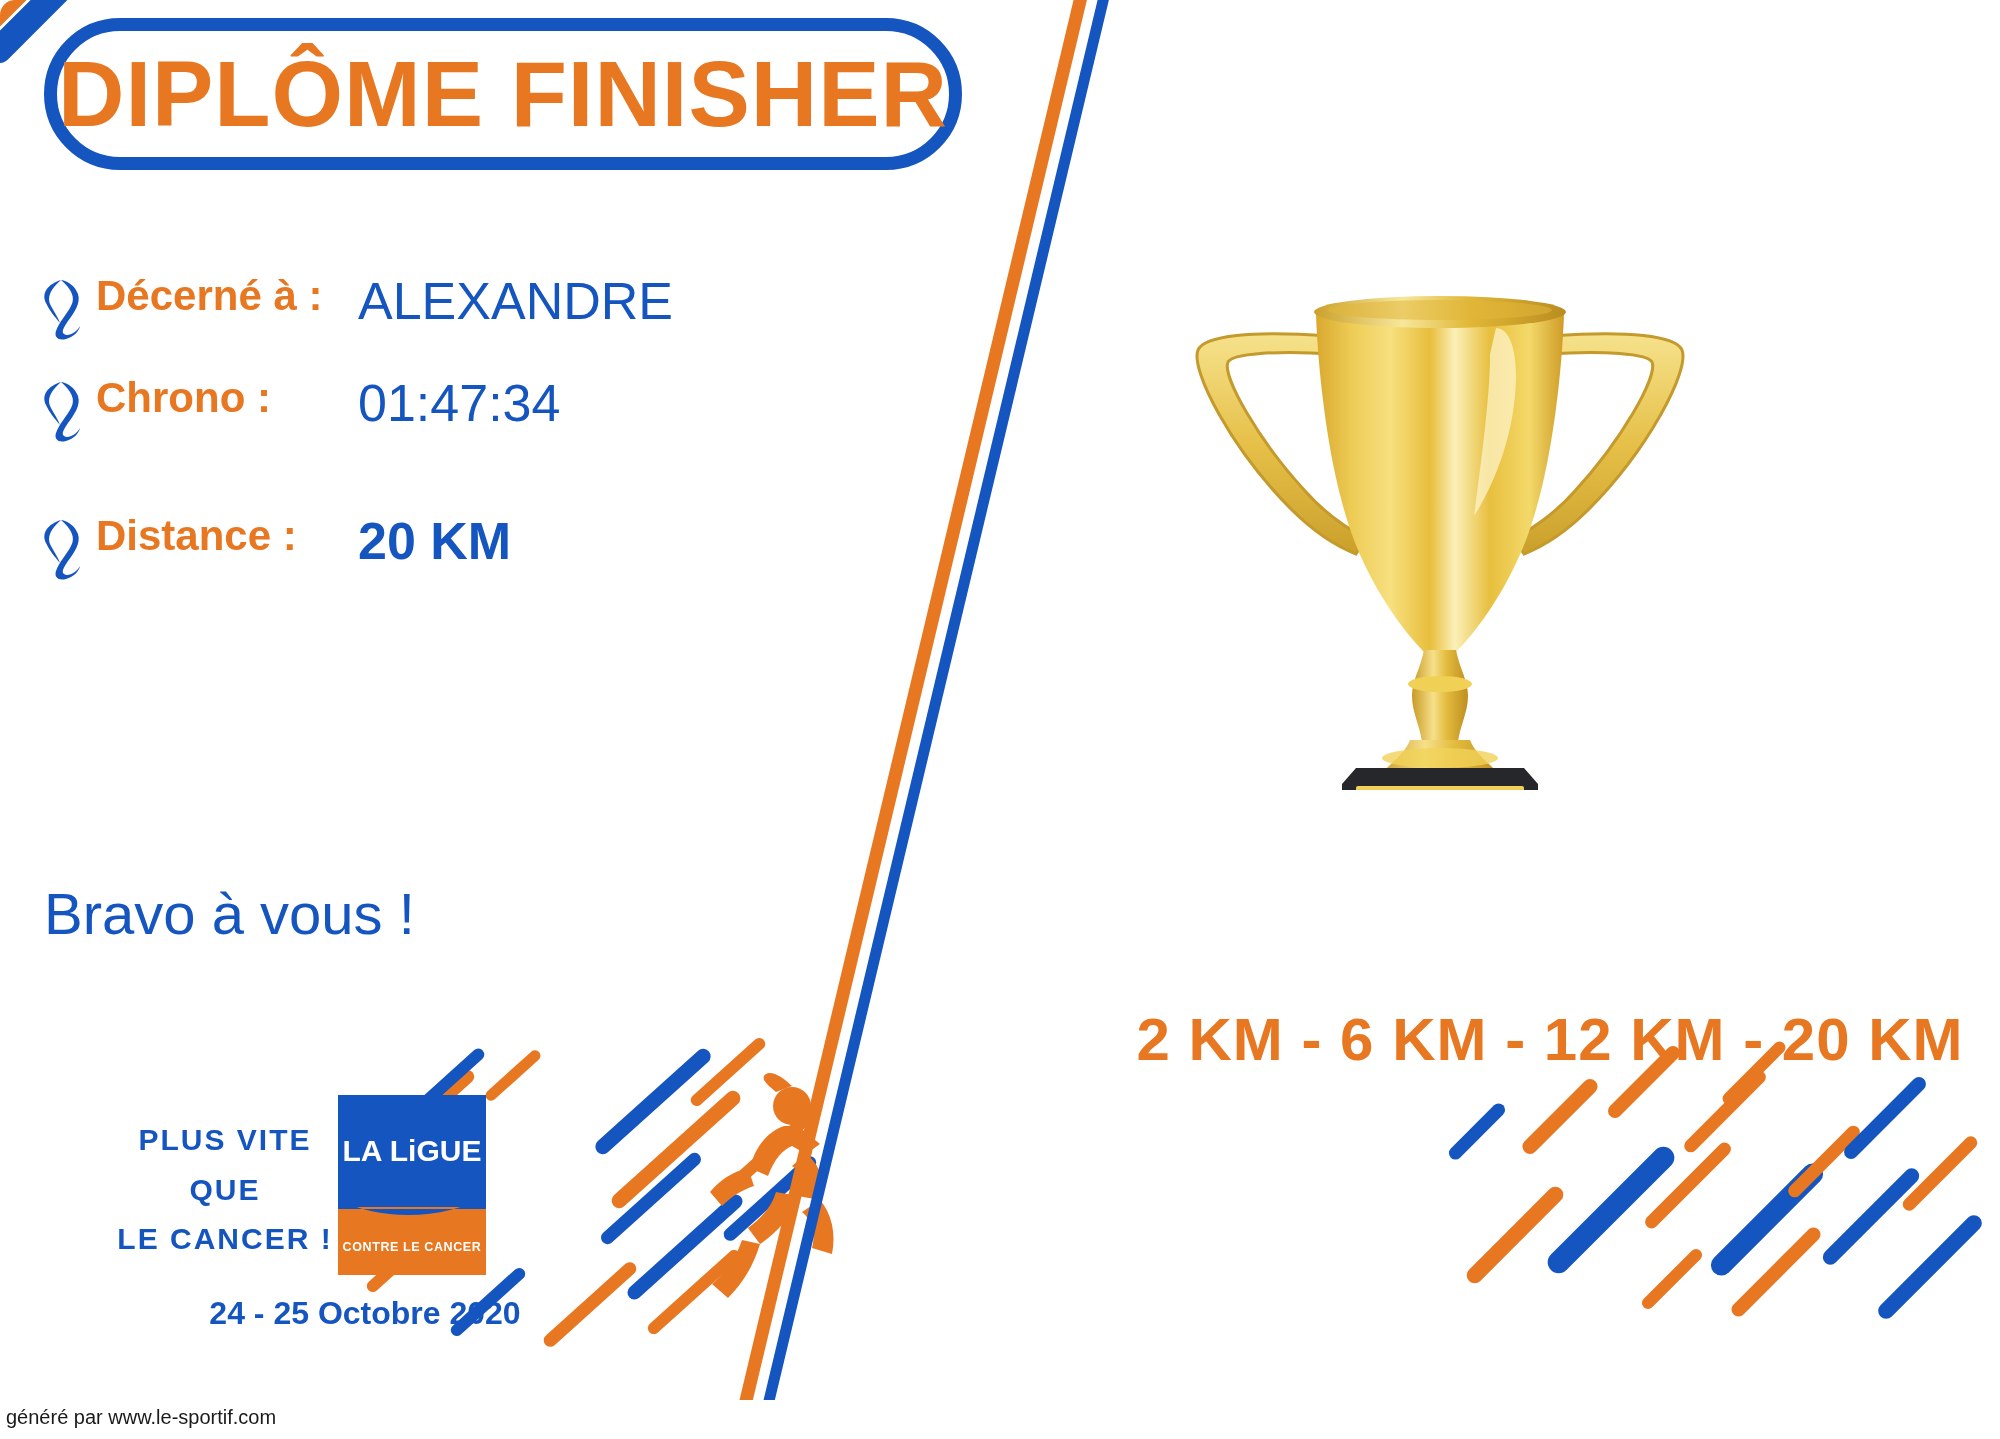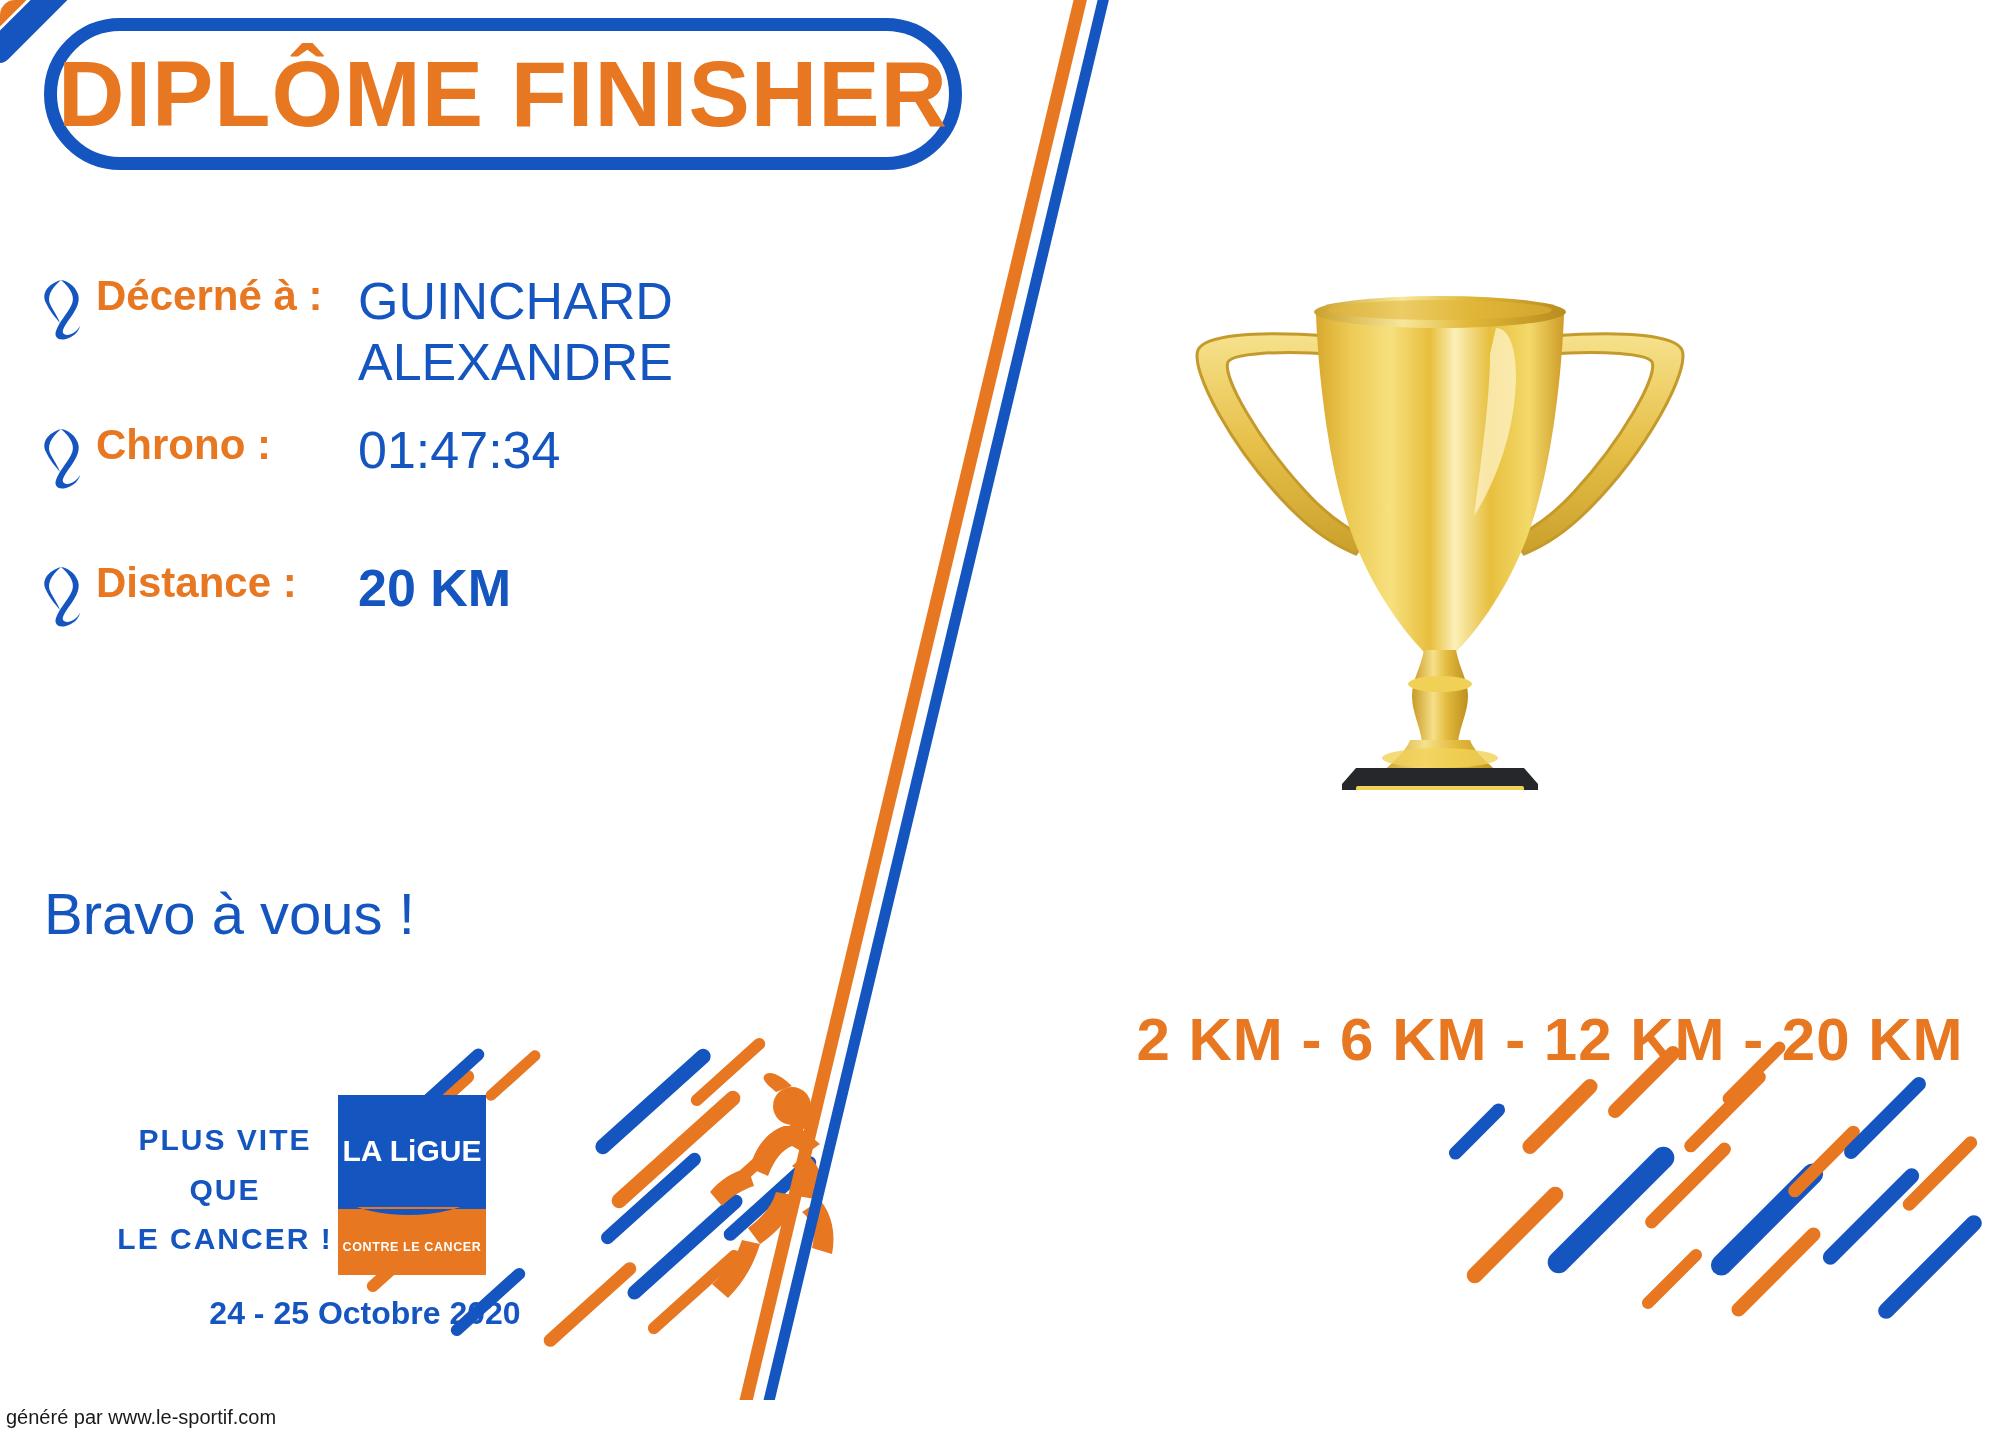--- a/index.html
+++ b/index.html
@@ -240,21 +240,20 @@
                    C15 40, 9 33, 6 26 C1 16, 8 7, 21 3 Z
                    M21 3 C31 12, 36 20, 31 29 C27 37, 19 45, 16 54
                    C14 60, 18 64, 26 62 C34 60, 39 54, 40 49
                    C36 56, 28 60, 24 57 C21 55, 24 50, 28 44
                    C34 36, 41 26, 38 17 C35 9, 28 4, 21 3 Z" fill="#1555c0"></path>
           <path d="M21 9 C17 13, 15 17, 17 21 L21 17 L25 21 C27 17, 25 13, 21 9 Z" fill="#ffffff"></path>
         </svg>
       </div>
       <div class="label-cell">Décerné à :</div>
       <div class="value-cell">
-        <span class="vline">GUINCHARD</span>
         <span class="vline">ALEXANDRE</span>
       </div>
     </div>
 
     <div class="info-row">
       <div class="ribbon-cell">
         <svg width="42" height="66" viewBox="0 0 42 66">
           <path d="M21 3 C11 12, 6 20, 11 29 C14 35, 18 40, 20 46
                    C15 40, 9 33, 6 26 C1 16, 8 7, 21 3 Z
                    M21 3 C31 12, 36 20, 31 29 C27 37, 19 45, 16 54

